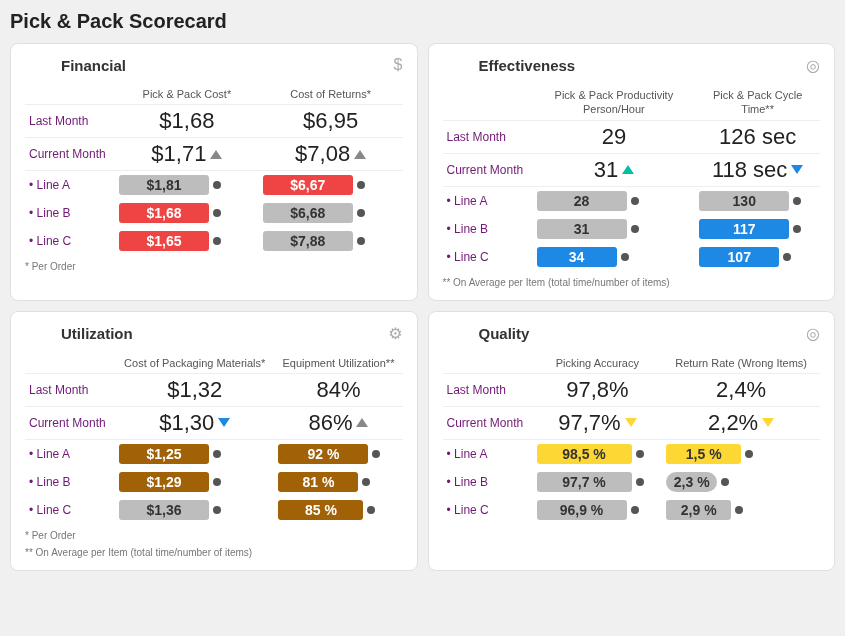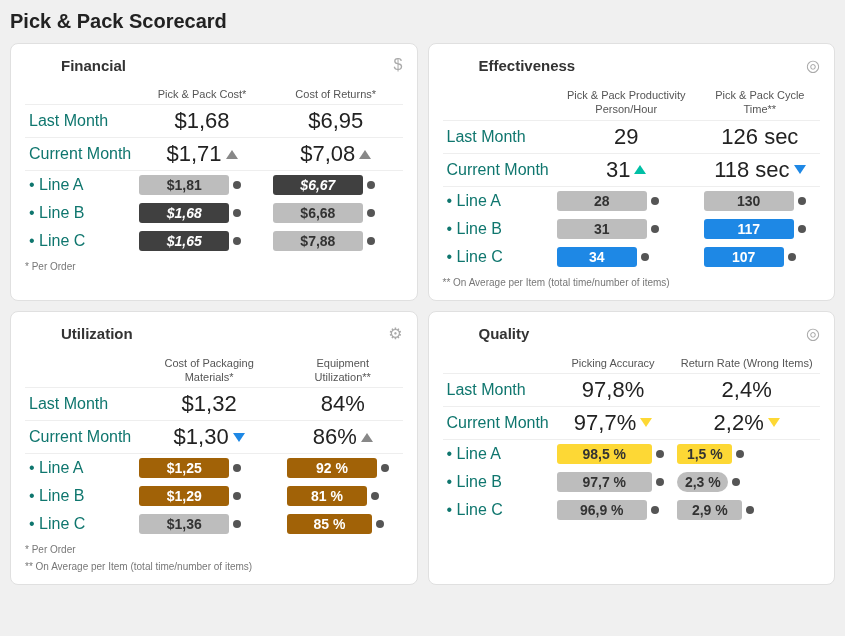--- a/index.html
+++ b/index.html
@@ -51,22 +51,22 @@
       font-weight: normal;
       line-height: 1.3;
     }
     td {
       font-size: 12px;
       color: #333;
       padding: 3px 4px;
       vertical-align: middle;
     }
     .row-label {
-      font-size: 16px;
-      color: #0f766e;
+      font-size: 12px;
+      color: #701a75;
       white-space: nowrap;
     }
     .big-value {
       font-size: 22px;
       font-weight: normal;
       color: #222;
       text-align: center;
     }
     .value-with-arrow {
       display: flex;
@@ -114,21 +114,21 @@
       display: flex;
       align-items: center;
       justify-content: center;
       font-size: 14px;
       font-weight: bold;
       color: #fff;
       white-space: nowrap;
       padding: 0 5px;
     }
     .bar-gray { background: #bdbdbd; color: #333; }
-    .bar-teal { background: #404040; font-style: italic; }
+    .bar-teal { background: #ef4444; }
     .bar-blue { background: #1e88e5; }
     .bar-purple { background: #a16207; }
     .bar-yellow { background: #fdd835; color: #333; }
     .dot {
       width: 8px; height: 8px;
       border-radius: 50%;
       background: #555;
       flex-shrink: 0;
     }
     .footer-note {
@@ -444,21 +444,21 @@
         <tr class="divider-row line-row">
           <td class="row-label">• Line A</td>
           <td class="bar-cell">
             <div class="bar-wrap">
               <div class="bar bar-yellow" style="width:95px;">98,5 %</div>
               <div class="dot"></div>
             </div>
           </td>
           <td class="bar-cell">
             <div class="bar-wrap">
-              <div class="bar bar-yellow" style="width:55px;">1,5 %</div>
+              <div class="bar bar-yellow" style="width:75px;">1,5 %</div>
               <div class="dot"></div>
             </div>
           </td>
         </tr>
         <tr class="line-row">
           <td class="row-label">• Line B</td>
           <td class="bar-cell">
             <div class="bar-wrap">
               <div class="bar bar-gray" style="width:95px;">97,7 %</div>
               <div class="dot"></div>

